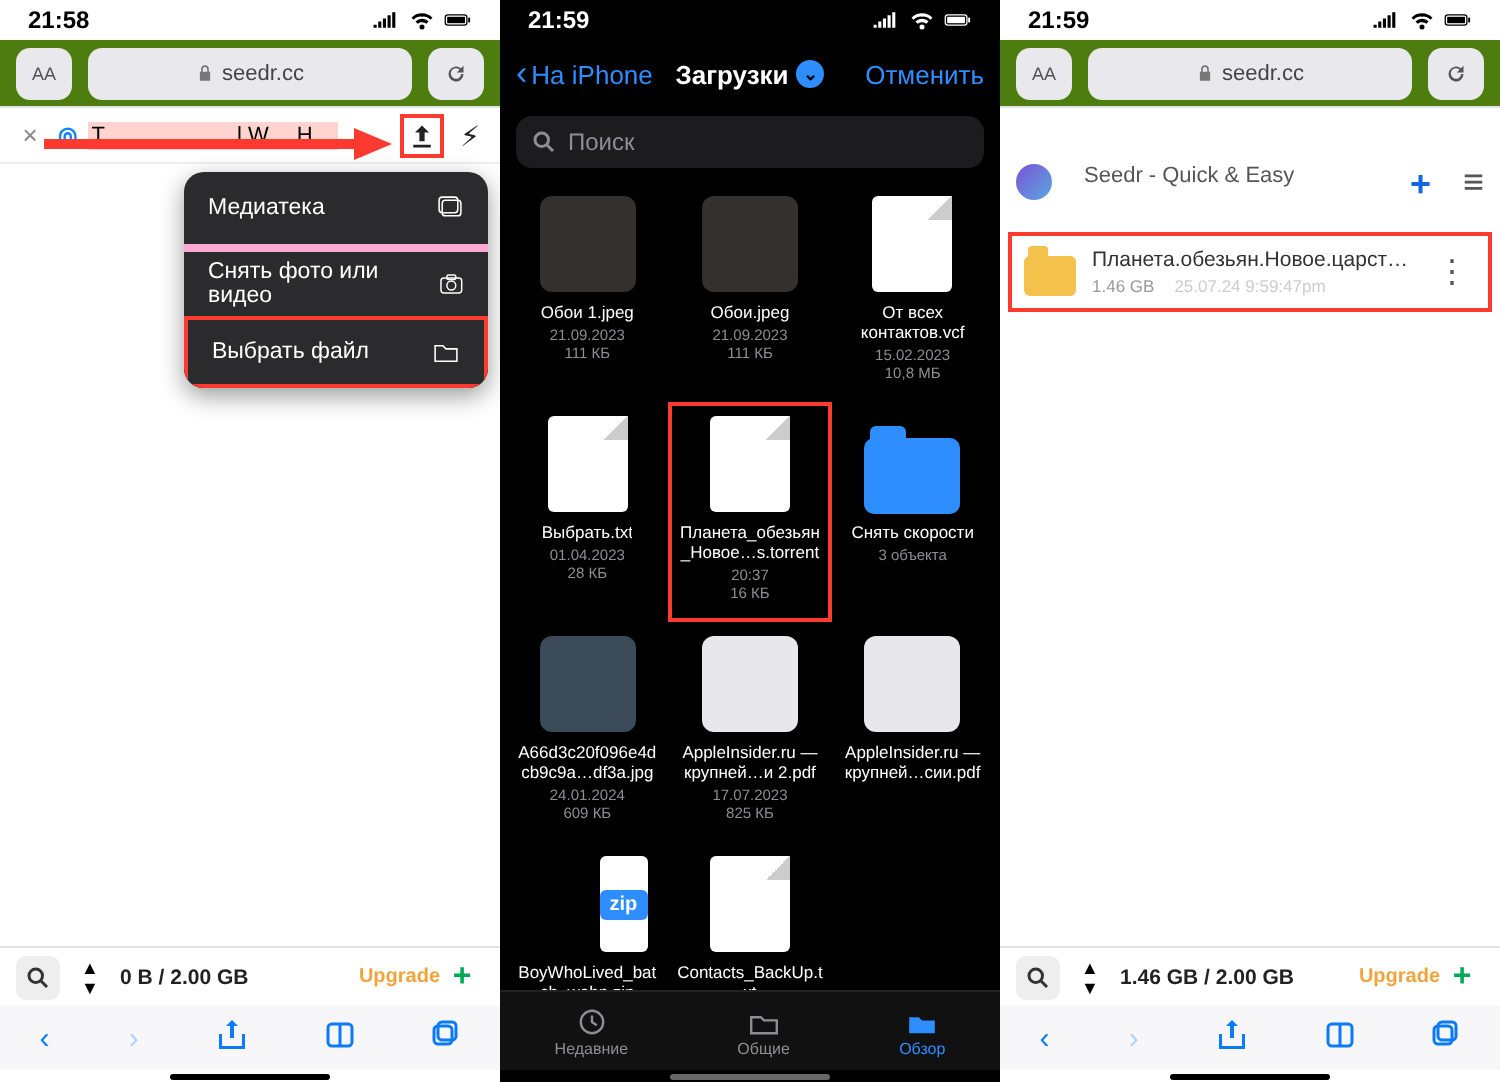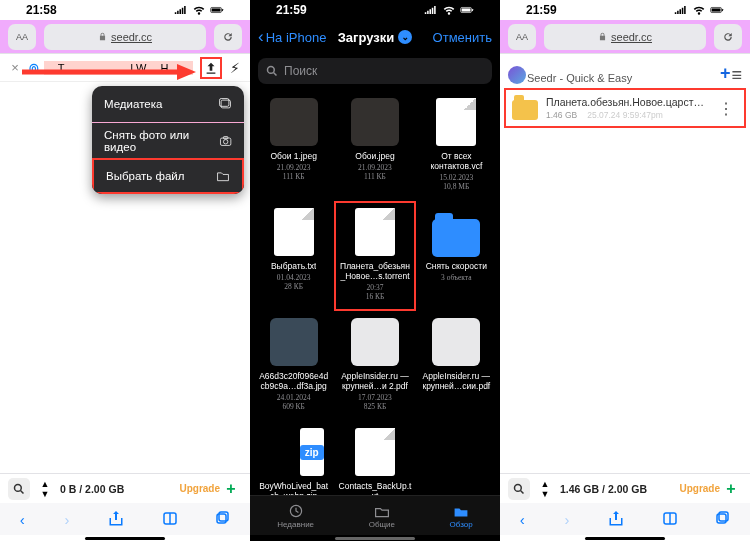--- a/index.html
+++ b/index.html
@@ -2,45 +2,45 @@
 <html><head>
 <meta charset="utf-8">
 <style>
   * { margin:0; padding:0; box-sizing:border-box; font-family: -apple-system, Helvetica, Arial, sans-serif; }
   body { background:#000; width:750px; height:541px; display:flex; overflow:hidden; }
   .phone { width:250px; height:541px; position:relative; display:flex; flex-direction:column; }
   .p1,.p3 { background:#fff; }
   .p2 { background:#000; color:#fff; }
 
   
-  .status { height:20px; display:flex; justify-content:space-between; align-items:center; padding:0 26px; font-size:12px; font-weight:600; }
+  .status { height:20px; display:flex; justify-content:space-between; align-items:center; padding:0 14px; font-size:12px; font-weight:600; }
   .p1 .status,.p3 .status{ color:#000; background:#fff;}
   .p2 .status{ color:#fff; }
   .status .icons { display:flex; gap:4px; align-items:center; }
   .status svg { width:14px; height:10px; }
 
   
-  .saf-bar { height:34px; background:#f0abfc; display:flex; align-items:center; gap:8px; padding:0 8px; border-bottom:1px solid #e2e2e6;}
+  .saf-bar { height:34px; background:#4d7c0f; display:flex; align-items:center; gap:8px; padding:0 8px; border-bottom:1px solid #e2e2e6;}
   .aa,.refresh { width:28px; height:26px; background:#e9e9ed; border-radius:7px; display:flex; align-items:center; justify-content:center; font-size:11px; color:#555;}
   .aa{font-size:9px;}
-  .url { flex:1; height:26px; background:#e9e9ed; border-radius:7px; display:flex; align-items:center; justify-content:center; font-size:11px; color:#444; gap:4px;text-decoration:underline;}
+  .url { flex:1; height:26px; background:#e9e9ed; border-radius:7px; display:flex; align-items:center; justify-content:center; font-size:11px; color:#444; gap:4px;}
 
   
   .p1-row { height:28px; display:flex; align-items:center; padding:0 6px; gap:4px; background:#fff; border-bottom:1px solid #eee;}
   .tabx{ width:18px; height:18px; border-radius:3px; display:flex; align-items:center; justify-content:center; color:#888; font-size:13px;}
   .magnet{ color:#0a84ff; font-size:14px; }
   .tabtxt{ flex:1; font-size:11px; }
-  .tabtxt span{ background:rgba(255,80,60,.25); padding:1px 14px;}
+  .tabtxt span{ background:rgba(255,80,60,.25); padding:1px 2px;}
   .arrow{ position:absolute; top:63px; left:22px; width:175px; height:18px; }
   .arrow svg{width:100%;height:100%;}
   .upbtn{ width:22px; height:22px; border:2px solid #fd3a2f; display:flex; align-items:center; justify-content:center; }
   .upbtn svg{width:14px;height:14px;}
   .flashbtn{ width:18px; text-align:center; font-size:14px; color:#222;}
   .menu{ position:absolute; top:86px; right:6px; width:152px; background:#2b2b2d; border-radius:10px; overflow:hidden; box-shadow:0 4px 12px rgba(0,0,0,.4);}
-  .menu .mi{ height:36px; display:flex; align-items:center; justify-content:space-between; padding:0 12px; color:#fff; font-size:11.5px; border-top:1px solid #f9a8d4;}
+  .menu .mi{ height:36px; display:flex; align-items:center; justify-content:space-between; padding:0 12px; color:#fff; font-size:11.5px; border-top:4px solid #f9a8d4;}
   .menu .mi:first-child{border-top:none;}
   .menu .mi.sel{ border:2.5px solid #fd3a2f; background:#2b2b2d;}
   .menu svg{width:14px;height:14px; stroke:#fff; fill:none;}
 
   
   .p-bottom{ position:absolute; bottom:0; left:0; right:0;}
   .usage{ height:30px; background:#fff; border-top:1px solid #e2e2e6; display:flex; align-items:center; padding:0 8px; font-size:10.5px;}
   .sq{width:22px; height:22px; background:#eee; border-radius:5px; display:flex;align-items:center;justify-content:center;margin-right:6px;}
   .sort{width:18px;height:22px;display:flex;align-items:center;justify-content:center;margin-right:6px; font-size:9px;}
   .usage .mid{flex:1; font-weight:600; color:#222;}
@@ -63,29 +63,29 @@
   .fp-item{ display:flex; flex-direction:column; align-items:center; padding-top:4px;}
   .fp-thumb{ width:52px; height:52px; display:flex; align-items:center;justify-content:center;}
   .fp-doc{ width:40px;height:48px; background:#fff; border-radius:3px; position:relative;}
   .fp-doc::before{content:"";position:absolute;right:0;top:0;width:12px;height:12px;background:linear-gradient(135deg,#fff 50%,#ccc 50%);}
   .fp-img{width:48px;height:48px;border-radius:6px;background:#555 center/cover;}
   .fp-folder{width:48px;height:38px;border-radius:5px;background:#2e8dff;position:relative;top:6px;}
   .fp-folder::before{content:"";position:absolute;top:-6px;left:3px;width:18px;height:8px;background:#2e8dff;border-radius:3px 3px 0 0;}
   .fp-zip{width:40px;height:48px;background:#fff;border-radius:3px;display:flex;align-items:center;justify-content:center;margin-left:36px;}
   .fp-zip span{background:#2e8dff;color:#fff;font-size:10px;font-weight:700;padding:2px 5px;border-radius:3px;}
   .fp-name{font-size:8.5px;color:#fff;text-align:center;margin-top:4px;line-height:1.15;max-width:74px;overflow:hidden;}
-  .fp-meta{font-size:7.5px;color:#8e8e92;text-align:center;line-height:1.2;margin-top:1px;font-family:Liberation Serif, serif;}
+  .fp-meta{font-size:7.5px;color:#8e8e92;text-align:center;line-height:1.2;margin-top:1px;}
   .fp-item.hl{ outline:2.5px solid #fd3a2f; outline-offset:-1px;}
   .fp-tabs{ height:40px; background:#111; display:flex; justify-content:space-around; align-items:center; border-top:1px solid #222;}
   .fp-tab{ display:flex;flex-direction:column;align-items:center;gap:1px; font-size:8px; color:#8e8e92;}
   .fp-tab.active{ color:#2e8dff;}
   .fp-tab svg{width:18px;height:16px;}
 
   
-  .p3-head{ display:flex; align-items:flex-end; height:30px; padding:0 8px; gap:1px;}
+  .p3-head{ display:flex; align-items:flex-start; height:30px; padding:0 8px; gap:16px;margin-top:28px;}
   .acorn{width:18px;height:18px;border-radius:50%;background:linear-gradient(135deg,#7a53d6,#5aa8e0);}
   .p3-head .t{ flex:1; font-size:11px; color:#555;}
   .p3-head .add{ color:#1466e0; font-size:18px; font-weight:700;}
   .p3-head .m{ color:#555; font-size:18px; line-height:1;}
   .filecard{ margin:4px 4px; border:2.5px solid #fd3a2f; padding:6px 6px 6px 6px; display:flex; align-items:center; gap:8px;}
   .foldic{width:26px;height:20px;background:#f4c24b;border-radius:3px;position:relative;top:2px;flex-shrink:0;}
   .foldic::before{content:"";position:absolute;top:-5px;left:2px;width:10px;height:6px;background:#f4c24b;border-radius:2px 2px 0 0;}
   .fc-txt{flex:1;overflow:hidden;}
   .fc-name{font-size:10.5px;color:#333;white-space:nowrap;overflow:hidden;text-overflow:ellipsis;}
   .fc-sub{font-size:8.5px;color:#999;display:flex;gap:10px;margin-top:2px;}

